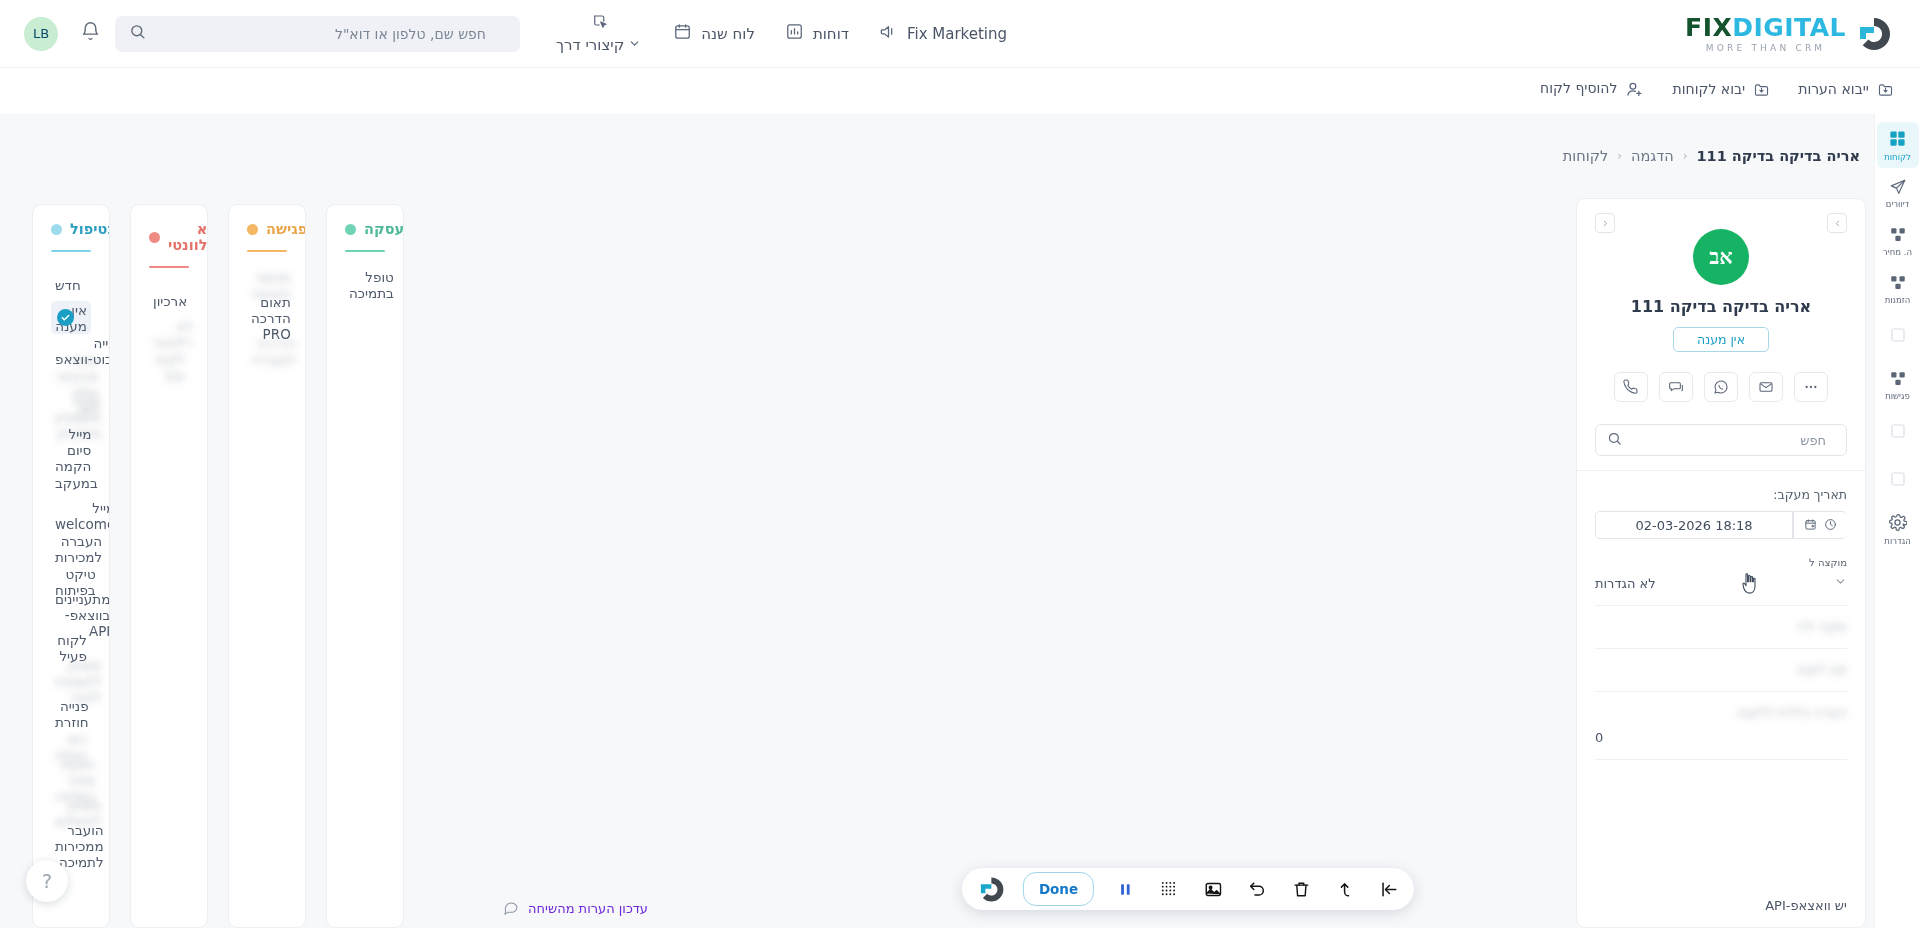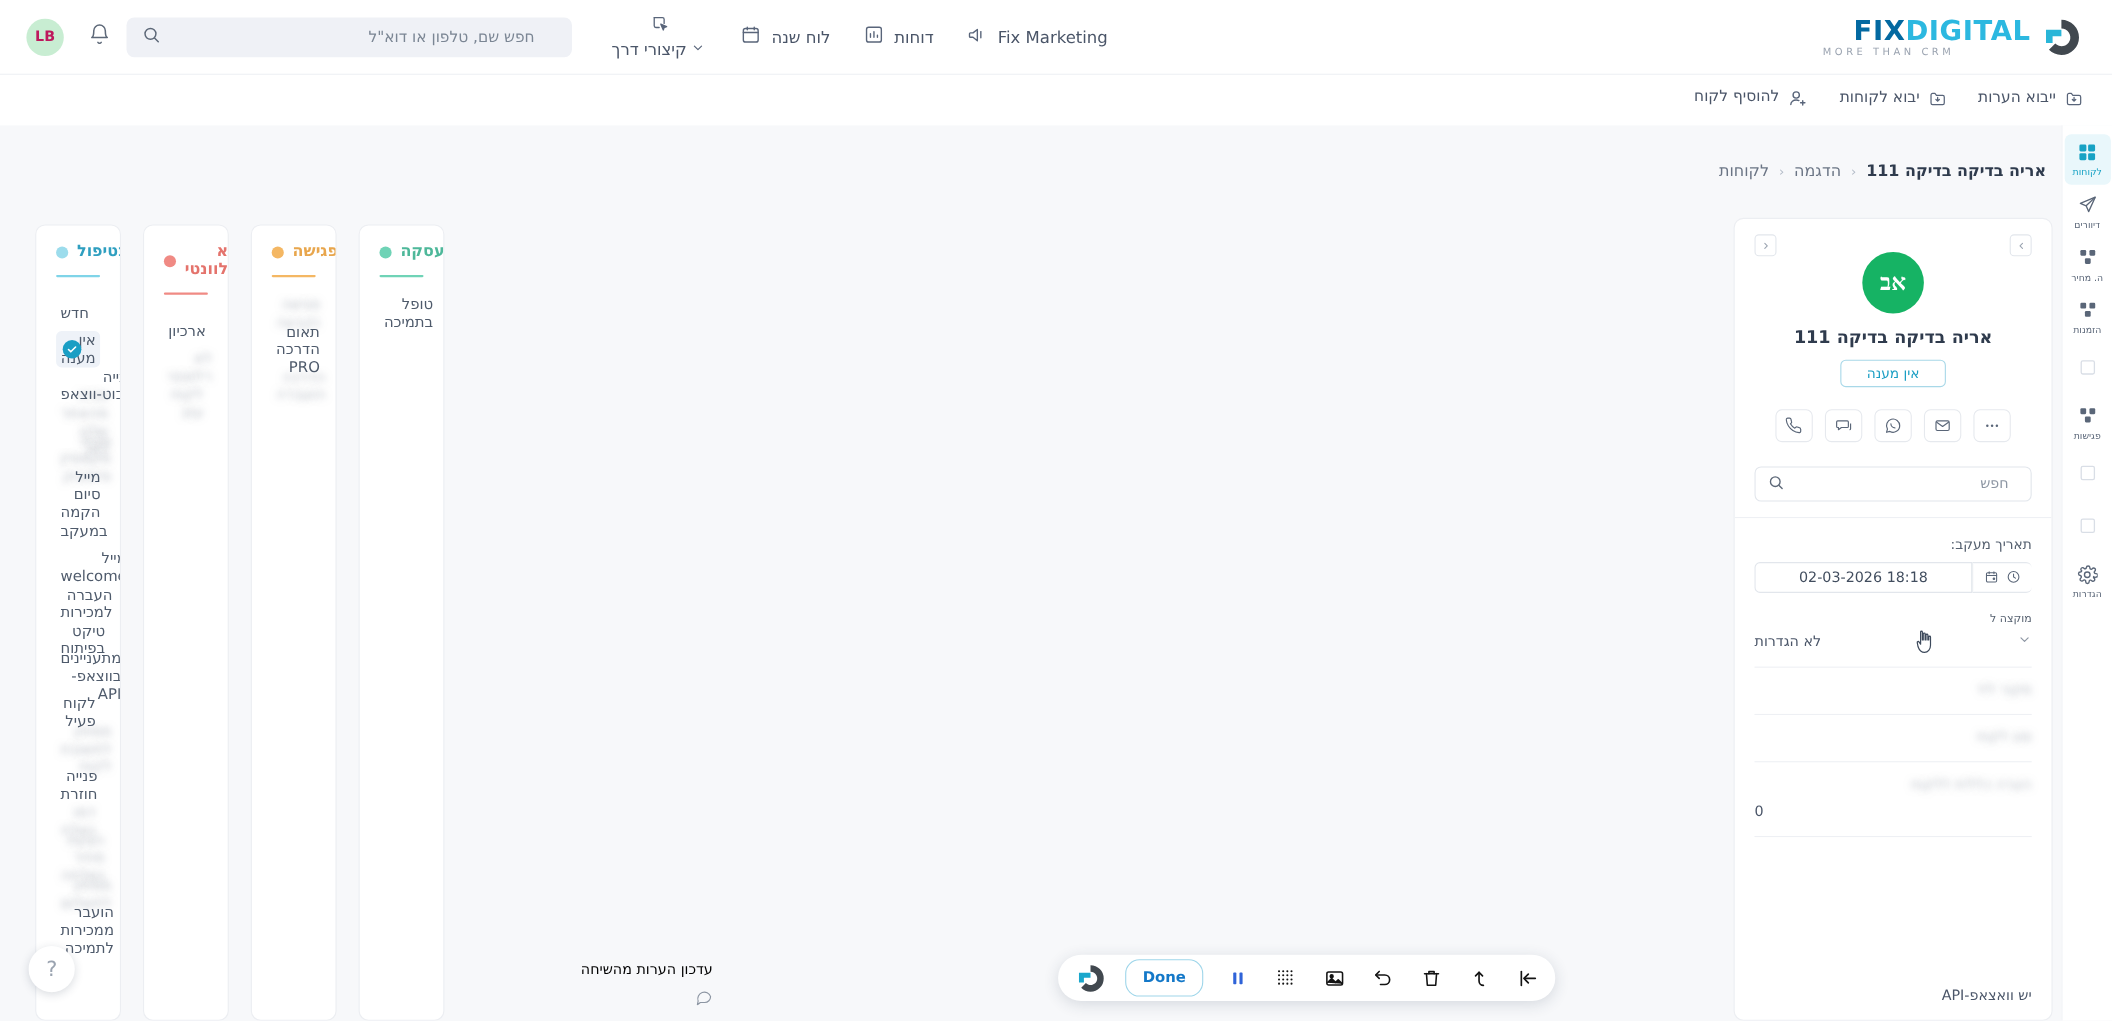--- a/index.html
+++ b/index.html
@@ -15,23 +15,23 @@
   
   .topbar{
     position:absolute; top:0; right:0; left:0; height:68px;
     background:#fff; border-bottom:1px solid #eef0f4;
     display:flex; align-items:center; z-index:40;
   }
   .logo-wrap{ display:flex; align-items:center; gap:10px; padding-right:28px; }
   .logo-mark{ width:36px; height:36px; position:relative; }
   .logo-text{ line-height:1; }
   .logo-title{ font-size:25px; font-weight:700; letter-spacing:.5px; direction:ltr; }
-  .logo-title .t1{ color:#0369a1;margin-left:28px; }
+  .logo-title .t1{ color:#14532d; }
   .logo-title .t2{ color:#2cb8e0; }
-  .logo-sub{ direction:ltr; font-size:9px; letter-spacing:3.2px; color:#9aa3b0; margin-top:4px; text-align:left; }
+  .logo-sub{ direction:ltr; font-size:9px; letter-spacing:3.2px; color:#9aa3b0; margin-top:4px; text-align:center; }
 
   .nav-center{ display:flex; align-items:center; gap:30px; margin-right:auto; }
   .nav-item{ display:flex; align-items:center; gap:9px; font-size:15px; color:#4a5568; cursor:pointer; white-space:nowrap; }
   .nav-item svg{ flex:none; }
   .nav-item .chev{ margin-right:2px; }
   .nav-shortcut{ flex-direction:column; gap:1px; align-items:center; }
   .nav-shortcut .row2{ display:flex; align-items:center; gap:4px; }
 
   .search-box{
     width:405px; height:36px; background:#eff1f6; border-radius:7px;
@@ -40,21 +40,21 @@
   }
   .search-box input{
     border:0; background:transparent; outline:none; text-align:right;
     font-family:inherit; font-size:14px; color:#4a5568; width:330px;
   }
   .search-box input::placeholder{ color:#7b8694; }
 
   .bell{ margin-left:22px; cursor:pointer; }
   .avatar-top{
     width:34px; height:34px; border-radius:50%;
-    background:#c8edd2; color:#be185d; font-size:13px; font-weight:700;
+    background:#c8edd2; color:#0c4a6e; font-size:13px; font-weight:400;
     display:flex; align-items:center; justify-content:center; margin-left:24px; cursor:pointer;
   }
 
   
   .subheader{
     position:absolute; top:68px; right:0; left:0; height:46px; background:#fff;
     display:flex; align-items:center; justify-content:flex-start;
     padding-right:26px; gap:28px; z-index:30;
   }
   .sub-action{ display:flex; align-items:flex-start; gap:8px; font-size:14px; color:#4a5568; cursor:pointer; white-space:nowrap; }
@@ -188,22 +188,22 @@
   
   .help{
     position:absolute; left:26px; bottom:26px; width:42px; height:42px;
     border-radius:50%; background:#fff; box-shadow:0 2px 9px rgba(40,55,80,.18);
     display:flex; align-items:center; justify-content:center; color:#9aa3b0;
     font-size:19px; cursor:pointer; z-index:55;
   }
 
   
   .chat-note{
-    position:absolute; bottom:10px; right:1272px; display:flex; align-items:flex-start;
-    gap:9px; font-size:13px; color:#000000; z-index:10;flex-direction:column;
+    position:absolute; bottom:10px; right:1272px; display:flex; align-items:center;
+    gap:9px; font-size:13px; color:#6d28d9; z-index:10;
   }
 </style>
 </head>
 <body>
 
 <div class="app">
 
   <div class="topbar">
     <div class="logo-wrap">
       <div class="logo-mark">

